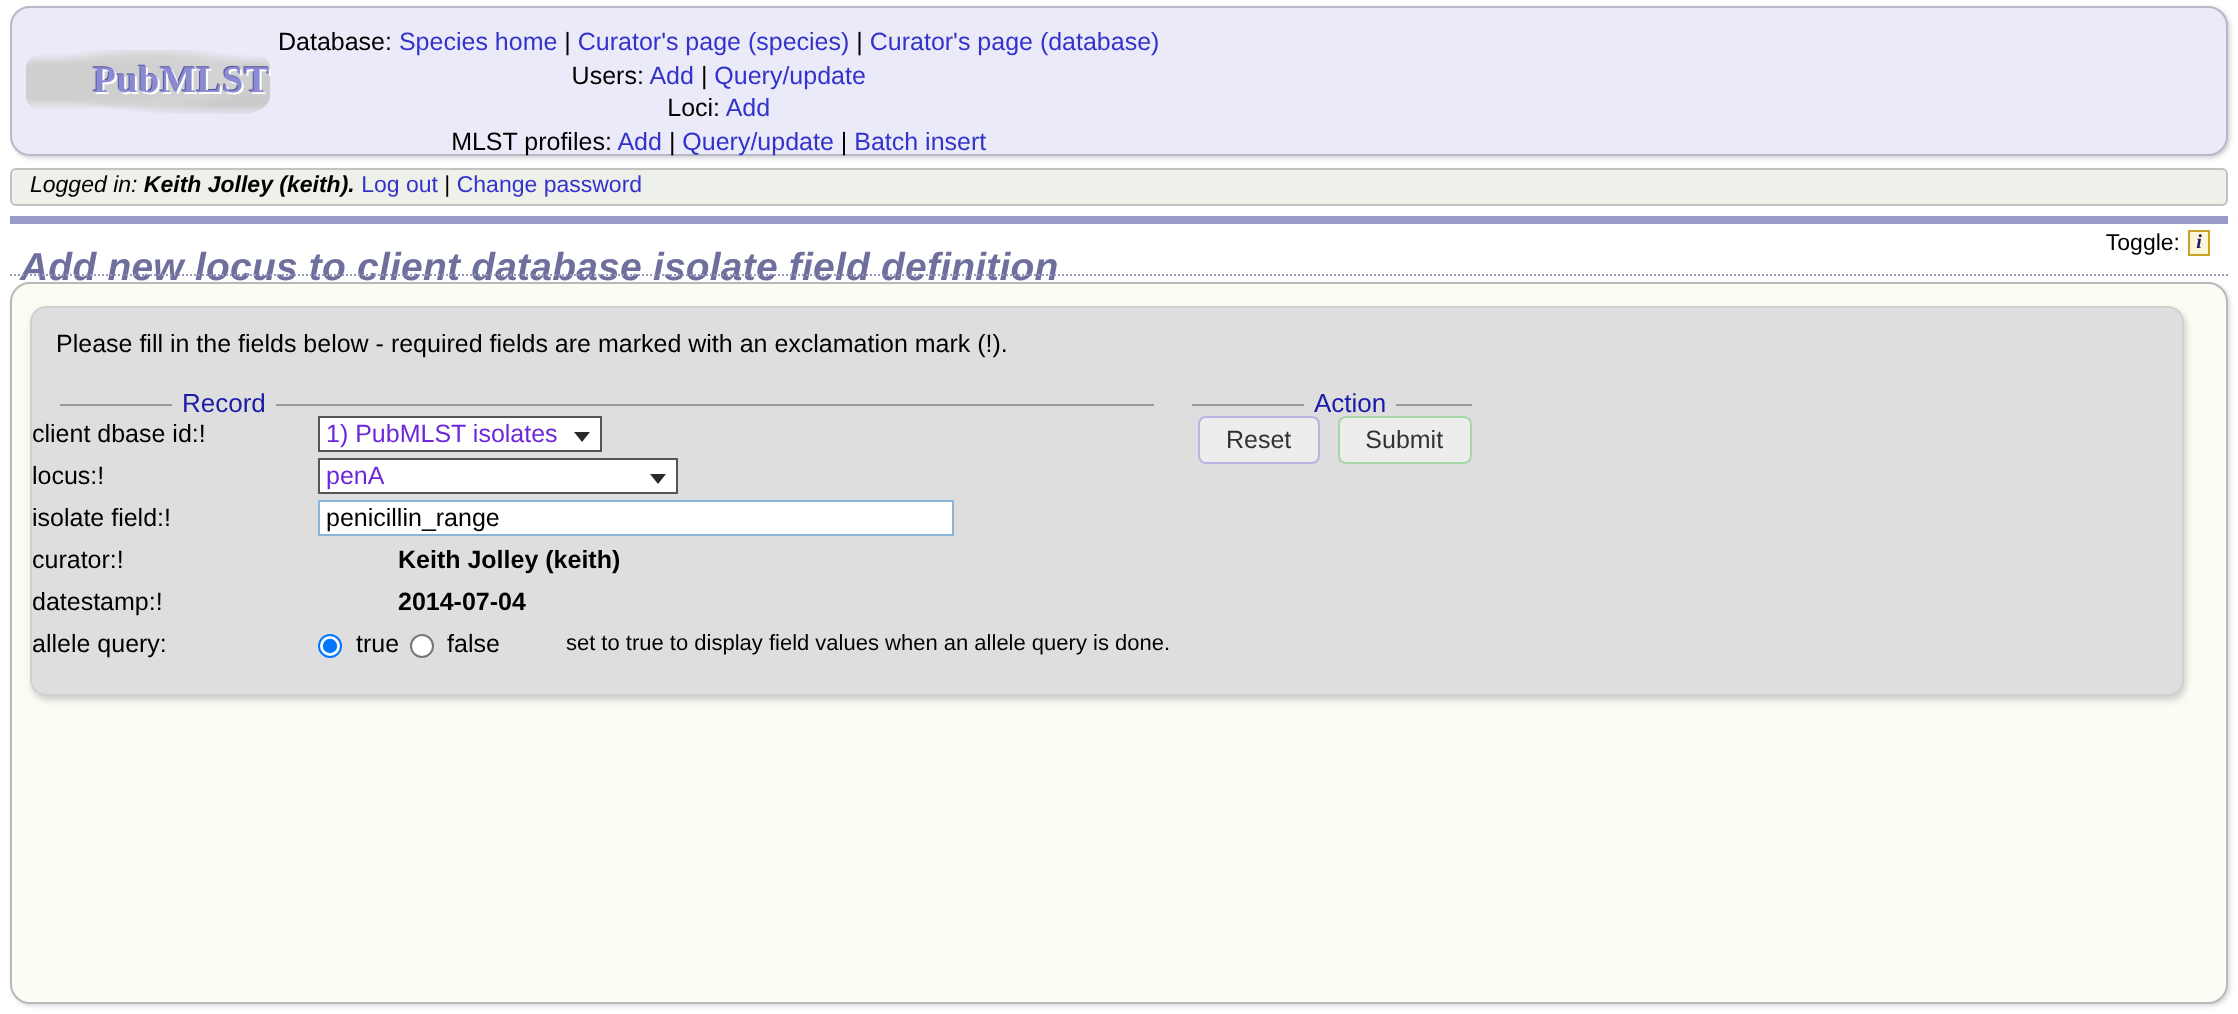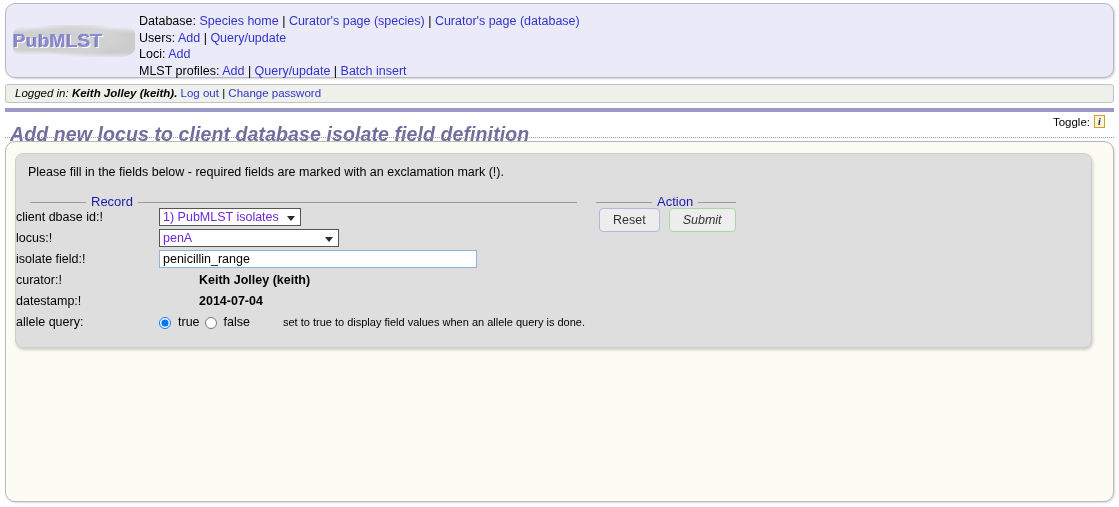--- a/index.html
+++ b/index.html
@@ -42,35 +42,36 @@
       radial-gradient(ellipse at 50% 44%, #d4d4d4 0%, #d4d4d4 44%, rgba(212,212,212,0) 66%),
       radial-gradient(ellipse at 86% 56%, #cbcbcb 0%, #cbcbcb 38%, rgba(203,203,203,0) 62%);
     border-radius: 14px / 9px;
     filter: blur(0.3px);
   }
   .logo-text {
     position: absolute;
     left: 0; top: 0;
     width: 122px; height: 32px;
     line-height: 32px;
-    text-align: left;
-    font-family: Liberation Sans, sans-serif;
+    text-align: right;
+    font-family: Liberation Serif, serif;
     font-weight: bold;
     font-size: 19px;
     letter-spacing: 0.3px;
     color: #8b8bd4;
     text-shadow: 1px 1px 0 #ffffff, -0.5px -0.5px 0 #55559e;
   }
 
   .nav-lines {
     position: absolute;
     left: 133px; top: 9px;
     font-size: 12.5px;
     color: #000000;
     line-height: 16.5px;
+    text-align: center;
   }
   .nav-lines .row { white-space: nowrap; }
   .nav-lines a {
     color: #3333cc;
     text-decoration: none;
   }
   .sep { color: #000; }
 
   
   .auth-bar {
@@ -292,21 +293,21 @@
     font-family: "Liberation Sans", sans-serif;
     font-size: 12.5px;
     color: #333333;
     padding: 4px 13px;
     border-radius: 4px;
     background: #ededed;
     cursor: pointer;
     line-height: 14px;
   }
   .btn-reset { border: 1px solid #b6b6e0; }
-  .btn-submit { border: 1px solid #a9d6a9; font-style: italic; }
+  .btn-submit { border: 1px solid #a9d6a9; }
 </style>
 </head>
 <body>
 
 <div id="page">
 
   <div class="header-box">
 
     <div class="logo">
       <div class="logo-bg"></div>

